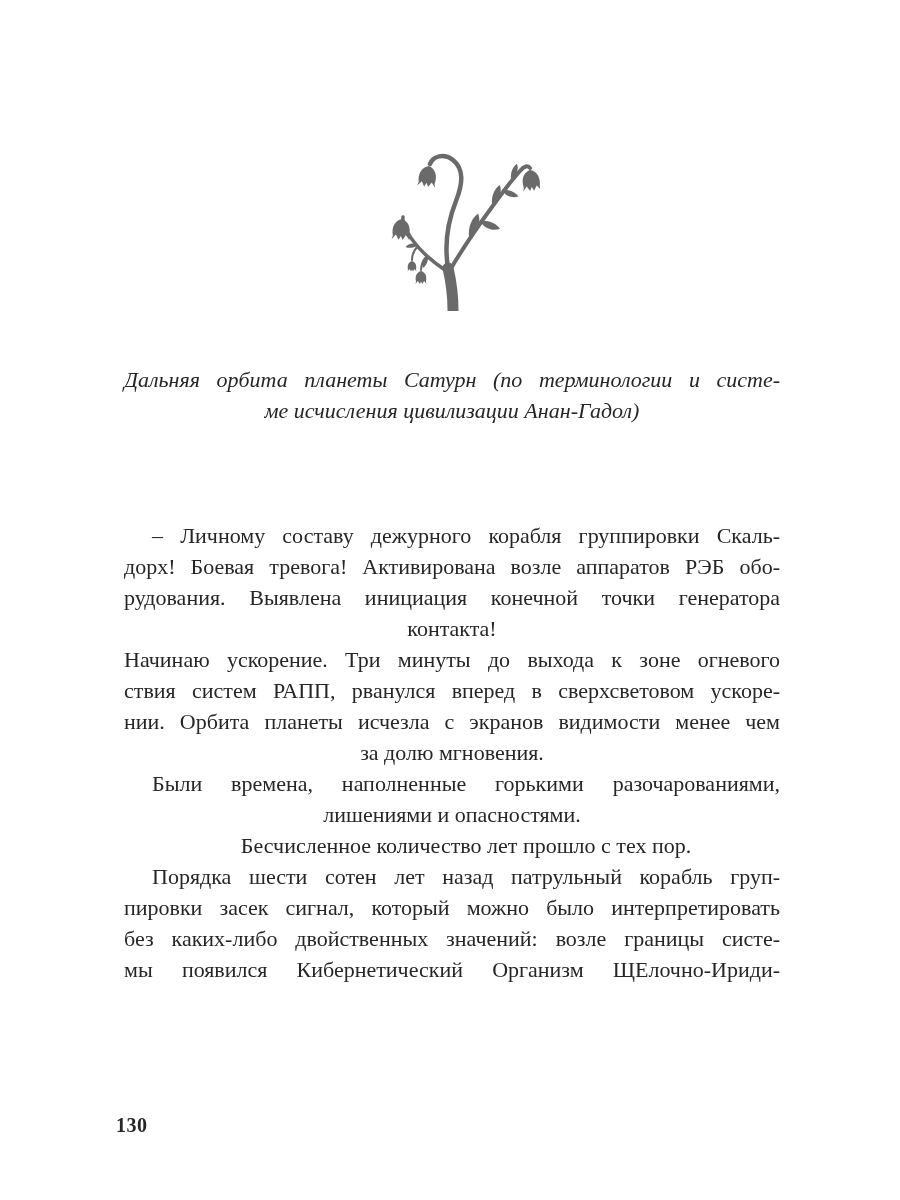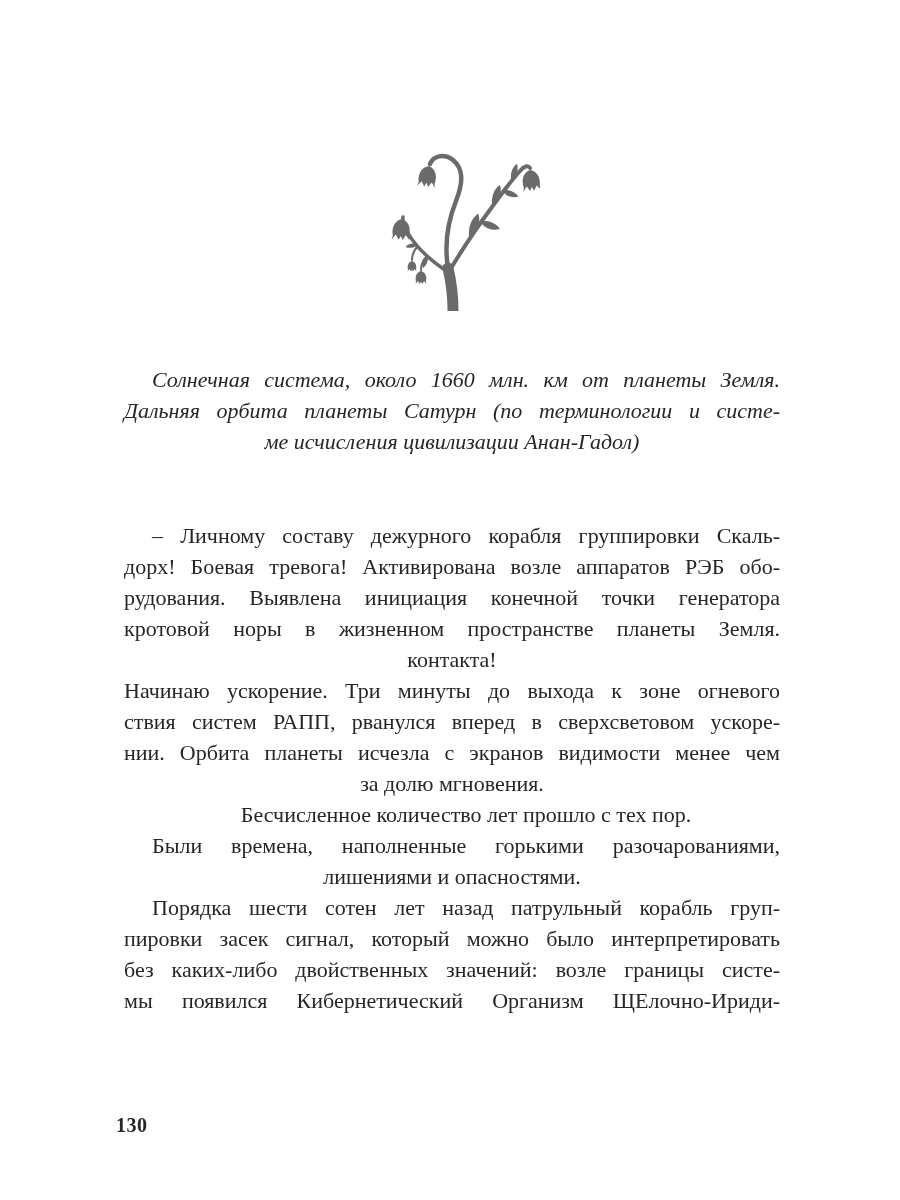--- a/index.html
+++ b/index.html
@@ -80,46 +80,44 @@
         <use href="#leaf" transform="translate(134,59) rotate(55) scale(0.7)"></use>
         <use href="#leaf" transform="translate(143,48) rotate(-35) scale(0.65)"></use>
         <use href="#leaf" transform="translate(60,124) rotate(145) scale(0.55)"></use>
         <use href="#leaf" transform="translate(50,114) rotate(-155) scale(0.5)"></use>
       </g>
     </svg>
   </div>
 
   <div class="textcol epigraph" id="epigraph-block">
       <div class="para">
-        <div class="line just indent">Солнечная система, около 1660 млн. км от планеты Земля.</div>
         <div class="line just">Дальняя орбита планеты Сатурн (по терминологии и систе-</div>
         <div class="line">ме исчисления цивилизации Анан-Гадол)</div>
       </div>
     </div>
 
   <div class="textcol bodytext" id="body-block">
       <div class="para">
         <div class="line just indent">– Личному составу дежурного корабля группировки Скаль-</div>
         <div class="line just">дорх! Боевая тревога! Активирована возле аппаратов РЭБ обо-</div>
         <div class="line just">рудования. Выявлена инициация конечной точки генератора</div>
-        <div class="line just">кротовой норы в жизненном пространстве планеты Земля.</div>
         <div class="line">контакта!</div>
         <div class="line just">Начинаю ускорение. Три минуты до выхода к зоне огневого</div>
       </div>
       <div class="para">
         <div class="line just">ствия систем РАПП, рванулся вперед в сверхсветовом ускоре-</div>
         <div class="line just">нии. Орбита планеты исчезла с экранов видимости менее чем</div>
         <div class="line">за долю мгновения.</div>
       </div>
       <div class="para">
-        <div class="line indent">Бесчисленное количество лет прошло с тех пор.</div>
+        <div class="line just indent">Были времена, наполненные горькими разочарованиями,</div>
+        <div class="line">лишениями и опасностями.</div>
       </div>
       <div class="para">
-        <div class="line just indent">Были времена, наполненные горькими разочарованиями,</div>
-        <div class="line">лишениями и опасностями.</div>
+        <div class="line indent">Бесчисленное количество лет прошло с тех пор.</div>
       </div>
       <div class="para">
         <div class="line just indent">Порядка шести сотен лет назад патрульный корабль груп-</div>
         <div class="line just">пировки засек сигнал, который можно было интерпретировать</div>
         <div class="line just">без каких-либо двойственных значений: возле границы систе-</div>
         <div class="line just">мы появился Кибернетический Организм ЩЕлочно-Ириди-</div>
       </div>
     </div>
 
   <div class="folio">130</div>

